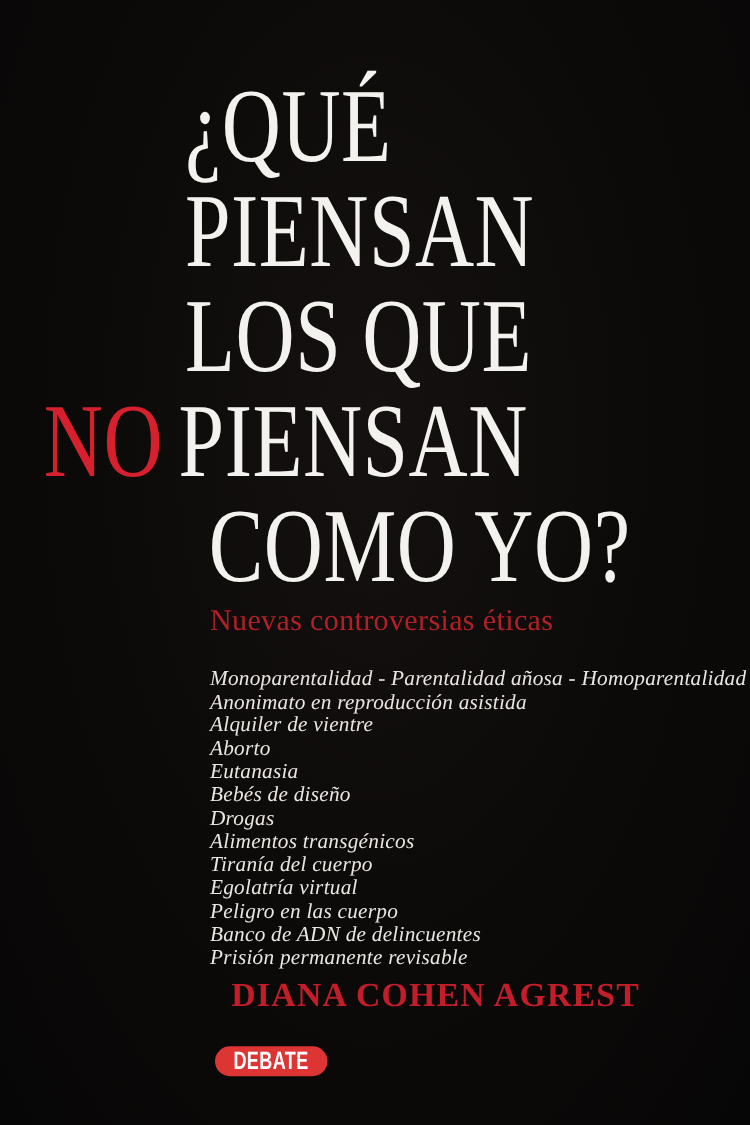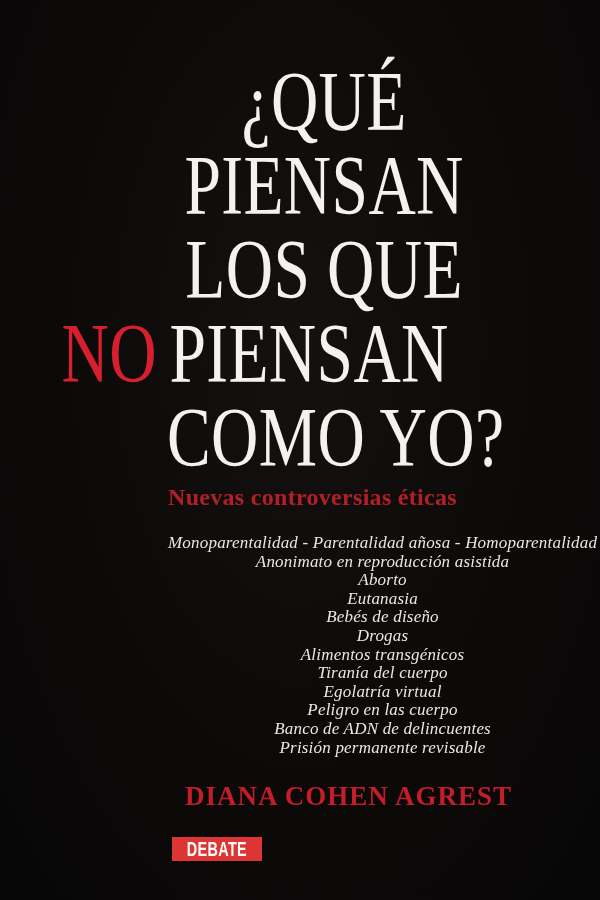--- a/index.html
+++ b/index.html
@@ -11,21 +11,20 @@
     height: 900px;
     position: relative;
     overflow: hidden;
     background: #0b0a09;
     font-family: "Liberation Serif", serif;
   }
   .cover {
     position: absolute;
     inset: 0;
     background: radial-gradient(ellipse at 50% 38%, #141110 0%, #0c0a09 55%, #070606 100%);
-    text-align: center;
   }
 
   
   .title-block {
     position: absolute;
     left: 148px;
     top: 60px;
     color: #f4f2ee;
   }
   .title-line {
@@ -48,21 +47,21 @@
     margin-right: 16px;
   }
 
   
   .subtitle {
     position: absolute;
     left: 168px;
     top: 484px;
     font-size: 24px;
     line-height: 27px;
-    font-weight: 700;
+    font-weight: 400;
     color: #b22027;
     white-space: nowrap;
     letter-spacing: 0.3px;
   }
 
   
   .topics {
     position: absolute;
     left: 168px;
     top: 534px;
@@ -94,20 +93,21 @@
   .publisher-box {
     position: absolute;
     left: 172px;
     top: 837px;
     width: 90px;
     height: 24px;
     background: #dc3534;
     display: flex;
     align-items: center;
     justify-content: center;
+    border-radius: 12px;
   }
   .publisher-label {
     font-family: "Liberation Sans", sans-serif;
     font-weight: 700;
     font-size: 20px;
     color: #ffffff;
     transform: scaleX(0.72);
     letter-spacing: 0.5px;
     white-space: nowrap;
   }
@@ -123,20 +123,21 @@
     <div class="title-line">LOS QUE</div>
     <div class="title-line hangs"><span class="word-no">NO</span><span>PIENSAN</span></div>
     <div class="title-line indent">COMO YO?</div>
   </div>
 
   <div class="subtitle">Nuevas controversias éticas</div>
 
   <div class="topics">
     <div class="topic">Monoparentalidad - Parentalidad añosa - Homoparentalidad</div>
     <div class="topic">Anonimato en reproducción asistida</div>
+    <div class="topic">Alquiler de vientre</div>
     <div class="topic">Aborto</div>
     <div class="topic">Eutanasia</div>
     <div class="topic">Bebés de diseño</div>
     <div class="topic">Drogas</div>
     <div class="topic">Alimentos transgénicos</div>
     <div class="topic">Tiranía del cuerpo</div>
     <div class="topic">Egolatría virtual</div>
     <div class="topic">Peligro en las cuerpo</div>
     <div class="topic">Banco de ADN de delincuentes</div>
     <div class="topic">Prisión permanente revisable</div>

